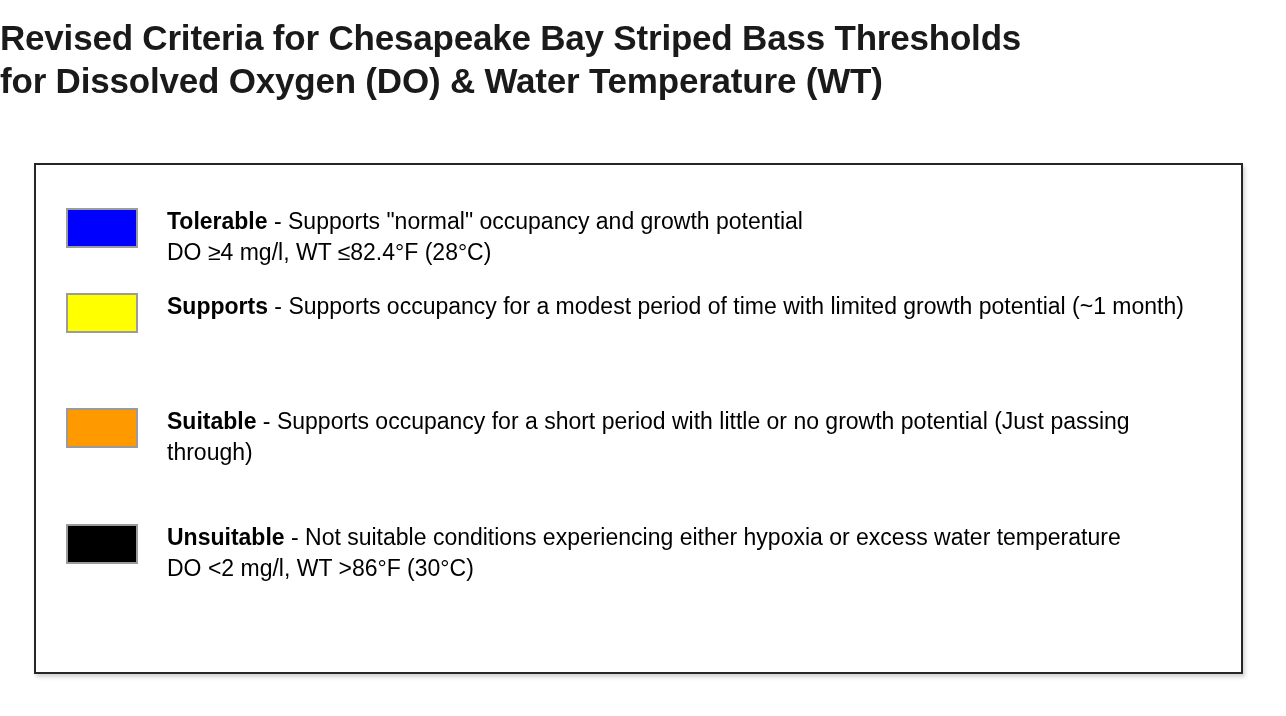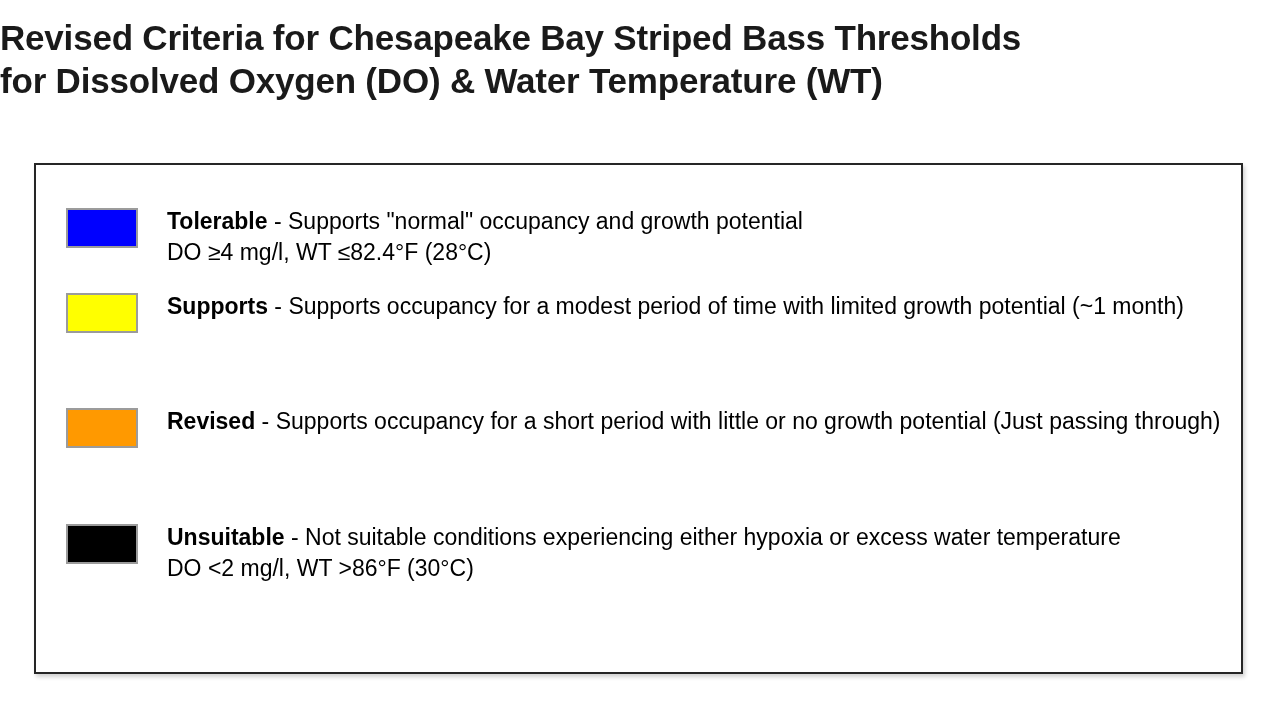--- a/index.html
+++ b/index.html
@@ -111,21 +111,21 @@
     <div class="legend-row r1">
       <div class="swatch" style="background-color: rgb(255, 255, 0); border-color: rgb(155, 155, 155);"></div>
       <div class="row-text">
         <span class="lead">Supports</span><span> - </span><span>Supports occupancy for a modest period of time with limited growth potential (~1 month)</span>
       </div>
     </div>
 
     <div class="legend-row r2">
       <div class="swatch" style="background-color: rgb(255, 153, 0); border-color: rgb(155, 155, 155);"></div>
       <div class="row-text">
-        <span class="lead">Revised</span><span> - </span><span>Supports occupancy for a short period with little or no growth potential (Just passing through)</span>
+        <span class="lead">Suitable</span><span> - </span><span>Supports occupancy for a short period with little or no growth potential (Just passing through)</span>
       </div>
     </div>
 
     <div class="legend-row r3">
       <div class="swatch" style="background-color: rgb(0, 0, 0); border-color: rgb(155, 155, 155);"></div>
       <div class="row-text">
         <span class="lead">Unsuitable</span><span> - </span><span>Not suitable conditions experiencing either hypoxia or excess water temperature</span>
         <span class="criteria">DO &lt;2 mg/l, WT &gt;86°F (30°C)</span>
       </div>
     </div>

